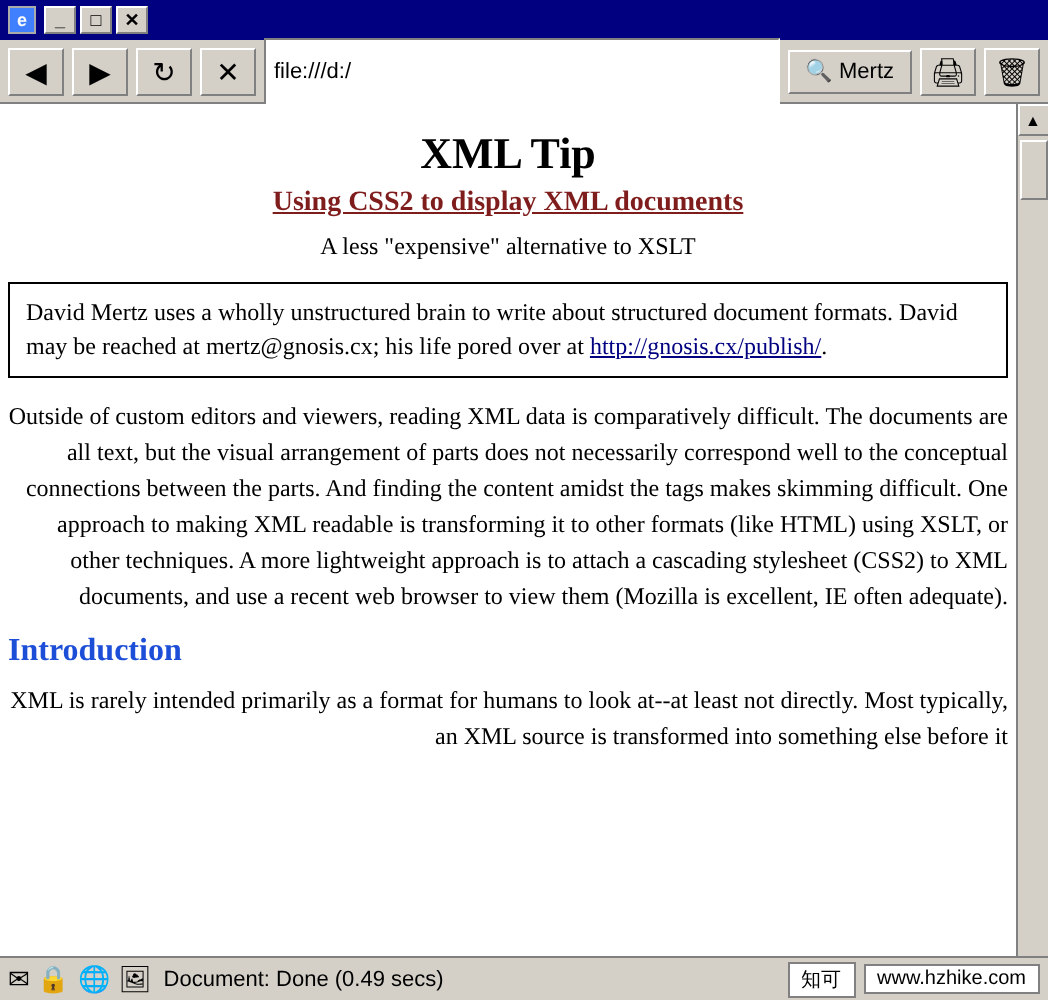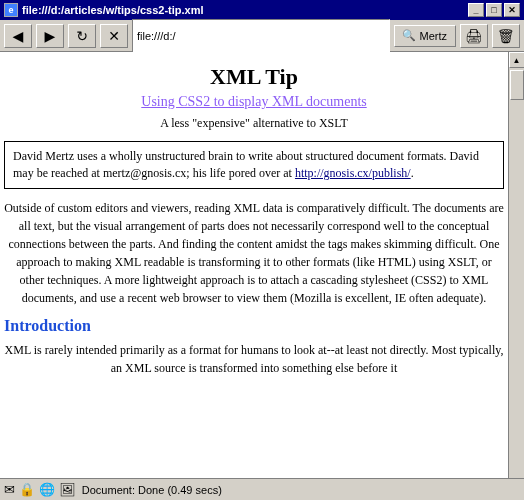--- a/index.html
+++ b/index.html
@@ -173,22 +173,22 @@
       font-size: 22px;
       font-weight: bold;
       font-family: 'Times New Roman', Times, serif;
       color: #000;
       margin-bottom: 4px;
     }
 
     .page-subtitle-link {
       text-align: center;
       font-size: 14px;
-      font-weight: normal;
-      color: #8b5cf6;
+      font-weight: bold;
+      color: #7f1d1d;
       text-decoration: underline;
       font-family: 'Times New Roman', Times, serif;
       margin-bottom: 6px;
       display: block;
     }
 
     .page-byline {
       text-align: center;
       font-size: 12px;
       font-family: 'Times New Roman', Times, serif;
@@ -206,21 +206,21 @@
 
     .author-box a {
       color: #000080;
     }
 
     .body-text {
       font-size: 12px;
       font-family: 'Times New Roman', Times, serif;
       line-height: 1.5;
       margin-bottom: 10px;
-      text-align: center;
+      text-align: right;
     }
 
     .section-heading {
       font-size: 16px;
       font-weight: bold;
       font-family: 'Times New Roman', Times, serif;
       color: #1d4ed8;
       margin-bottom: 6px;
       margin-top: 4px;
     }
@@ -257,21 +257,20 @@
       border: 1px solid #808080;
       padding: 1px 6px;
       font-size: 10px;
     }
   </style>
 </head>
 <body>
 
 <div class="title-bar">
   <span class="title-bar-icon">e</span>
-  <span class="title-bar-text">file:///d:/articles/w/tips/css2-tip.xml</span>
   <div class="title-bar-buttons">
     <div class="title-btn">_</div>
     <div class="title-btn">□</div>
     <div class="title-btn">✕</div>
   </div>
 </div>
 
 <div class="toolbar">
   <button class="nav-btn">◀</button>
   <button class="nav-btn">▶</button>
@@ -315,13 +314,17 @@
 </div>
 
 <div class="status-bar">
   <div class="status-icons">
     <span class="status-icon">✉</span>
     <span class="status-icon">🔒</span>
     <span class="status-icon">🌐</span>
     <span class="status-icon">🖼</span>
   </div>
   <span class="status-text">Document: Done (0.49 secs)</span>
+  <div class="status-right">
+    <span class="status-badge">知可</span>
+    <span class="status-badge">www.hzhike.com</span>
+  </div>
 </div>
 
 </body></html>

